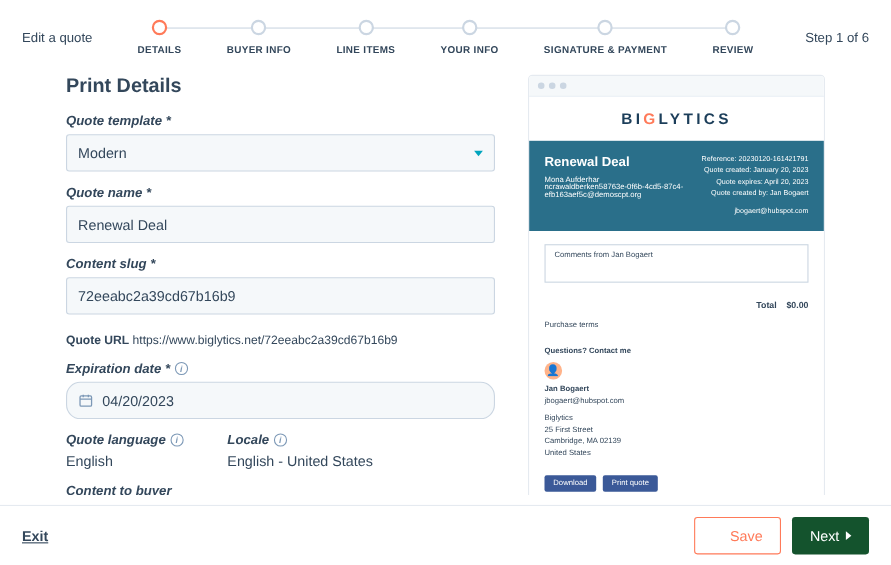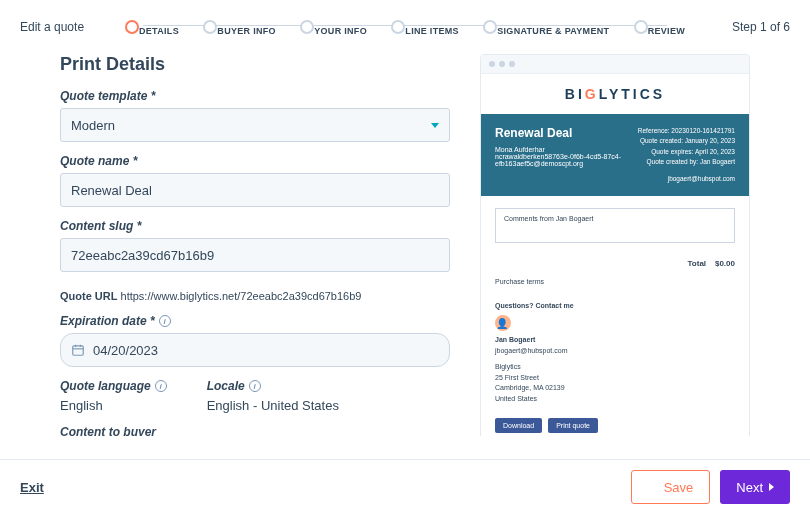--- a/index.html
+++ b/index.html
@@ -2,21 +2,21 @@
 <html><head>
 <meta charset="utf-8">
 <style>
 * { box-sizing: border-box; margin: 0; padding: 0; }
 body { font-family: -apple-system, BlinkMacSystemFont, "Segoe UI", Arial, sans-serif; font-size: 13px; color: #33475b; background: #fff; width: 810px; height: 514px; overflow: hidden; position: relative; }
 
 .topbar { display: flex; align-items: center; padding: 18px 20px 0 20px; }
 .topbar-left { width: 95px; font-size: 12px; color: #33475b; }
 .stepper { flex: 1; display: flex; justify-content: space-between; align-items: flex-start; position: relative; padding: 0 10px; }
 .stepper::before { content: ""; position: absolute; top: 7px; left: 28px; right: 28px; height: 1px; background: #cbd6e2; z-index: 0; }
-.step { display: flex; flex-direction: row; align-items: center; position: relative; z-index: 1; }
+.step { display: flex; flex-direction: column; align-items: center; position: relative; z-index: 1; }
 .step-circle { width: 14px; height: 14px; border-radius: 50%; border: 2px solid #cbd6e2; background: #fff; }
 .step.active .step-circle { border-color: #ff7a59; }
 .step-label { font-size: 9px; font-weight: 700; letter-spacing: 0.3px; color: #33475b; margin-top: 8px; text-align: center; }
 .topbar-right { width: 95px; text-align: right; font-size: 12px; }
 
 .main { display: flex; padding: 18px 60px 0 60px; gap: 30px; height: 400px; overflow: hidden; }
 .form-col { flex: 1; min-width: 0; }
 .preview-col { width: 270px; }
 
 h2.page-title { font-size: 18px; font-weight: 700; color: #33475b; margin-bottom: 14px; }
@@ -62,44 +62,44 @@
 .pv-contact { padding: 6px 14px; font-size: 7px; line-height: 1.5; }
 .pv-avatar { width: 16px; height: 16px; border-radius: 50%; background: #ffb38a; margin-bottom: 4px; display: flex; align-items: center; justify-content: center; font-size: 10px; }
 .pv-btns { display: flex; gap: 6px; padding: 8px 14px 14px; }
 .pv-btn { background: #3b5998; color: #fff; padding: 4px 8px; font-size: 7px; border-radius: 2px; }
 
 .footer { position: absolute; bottom: 0; left: 0; right: 0; border-top: 1px solid #e5eaf0; background: #fff; display: flex; align-items: center; justify-content: space-between; padding: 10px 20px; }
 .exit-link { font-size: 13px; font-weight: 600; text-decoration: underline; color: #33475b; cursor: pointer; }
 .footer-right { display: flex; gap: 10px; }
 .btn { height: 34px; padding: 0 16px; border-radius: 3px; font-size: 13px; font-weight: 500; display: flex; align-items: center; gap: 6px; cursor: pointer; border: none; }
 .btn-save { background: #fff; border: 1px solid #ff7a59; color: #ff7a59; padding-left: 32px; }
-.btn-next { background: #6d28d9; color: #fff; }
+.btn-next { background: #14532d; color: #fff; }
 .arrow-right { display: inline-block; width: 0; height: 0; border-top: 4px solid transparent; border-bottom: 4px solid transparent; border-left: 5px solid #fff; }
 </style>
 </head>
 <body>
 
 <div class="topbar">
   <div class="topbar-left">Edit a quote</div>
   <div class="stepper" id="stepper">
       <div class="step active">
         <div class="step-circle"></div>
         <div class="step-label">DETAILS</div>
       </div>
       <div class="step">
         <div class="step-circle"></div>
         <div class="step-label">BUYER INFO</div>
       </div>
       <div class="step">
         <div class="step-circle"></div>
+        <div class="step-label">LINE ITEMS</div>
+      </div>
+      <div class="step">
+        <div class="step-circle"></div>
         <div class="step-label">YOUR INFO</div>
-      </div>
-      <div class="step">
-        <div class="step-circle"></div>
-        <div class="step-label">LINE ITEMS</div>
       </div>
       <div class="step">
         <div class="step-circle"></div>
         <div class="step-label">SIGNATURE &amp; PAYMENT</div>
       </div>
       <div class="step">
         <div class="step-circle"></div>
         <div class="step-label">REVIEW</div>
       </div>
     </div>

